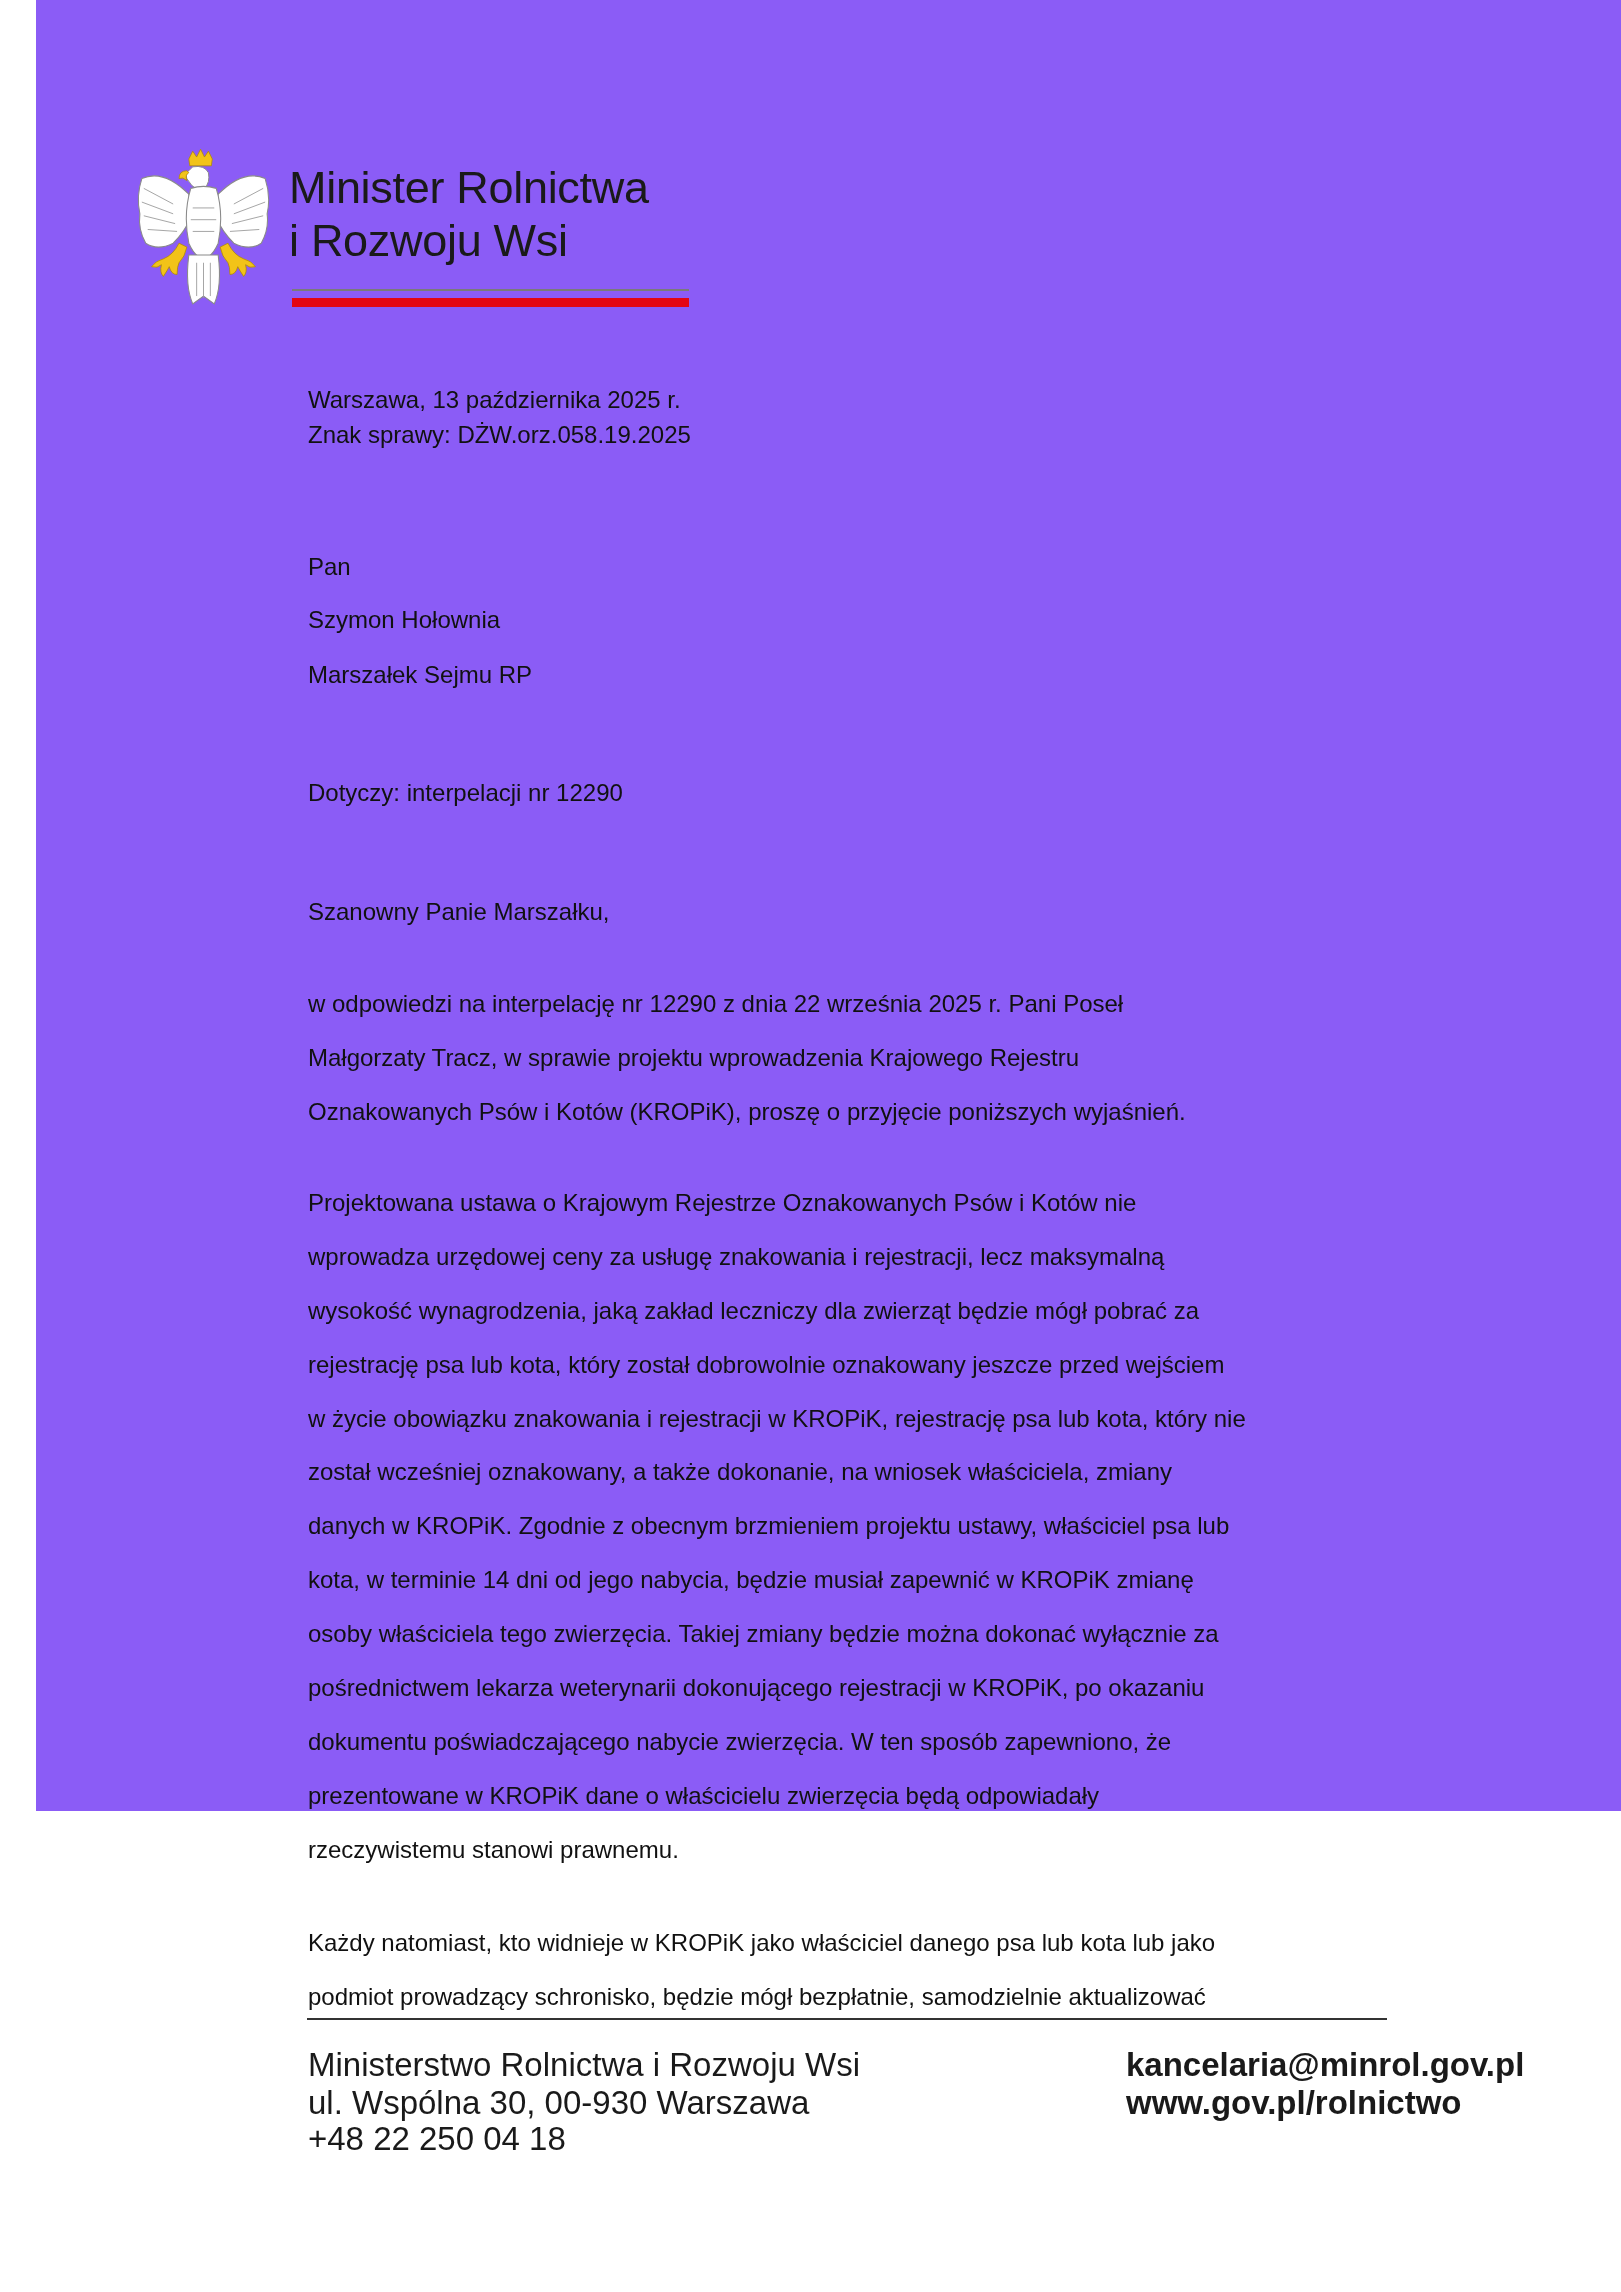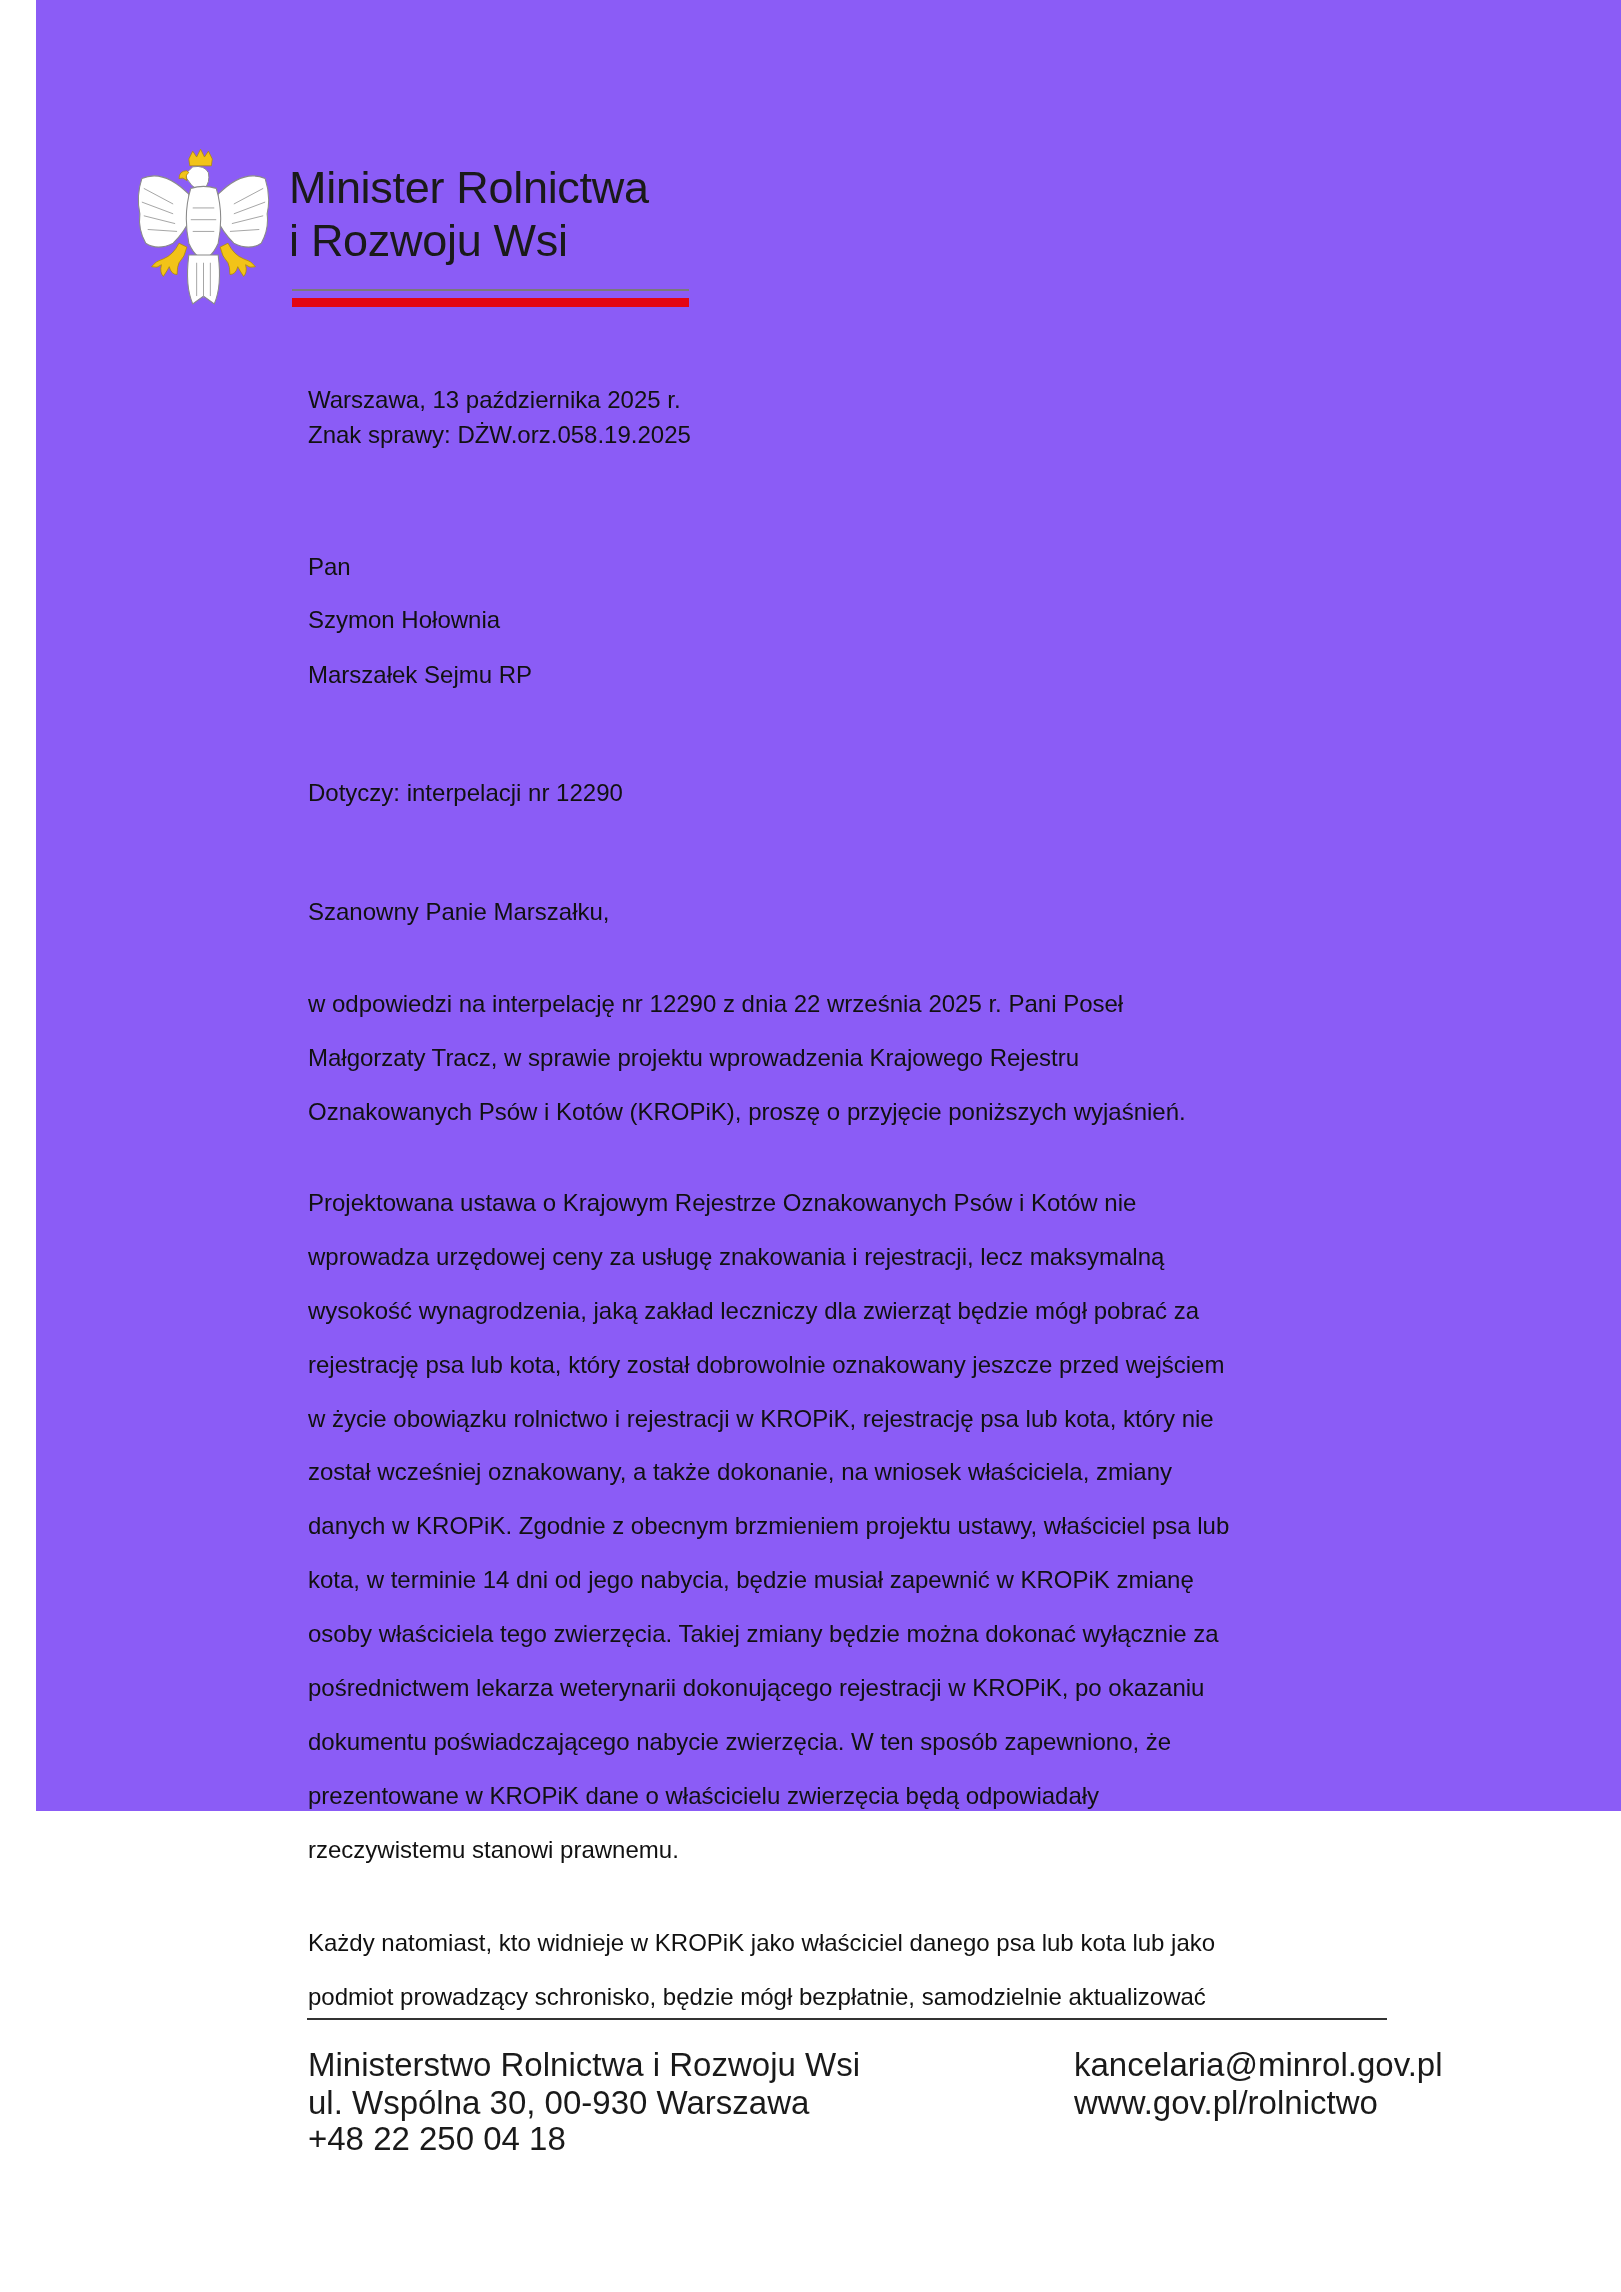--- a/index.html
+++ b/index.html
@@ -17,21 +17,21 @@
   .logo-rule-red { position: absolute; left: 256px; top: 298px; width: 397px; height: 8.8px; background: #e30613; }
 
   
   .ln { position: absolute; left: 272px; font-size: 24px; line-height: 29px; white-space: nowrap; color: #111; }
   .ln.bold { font-weight: normal; }
 
   
   .footer-rule { position: absolute; left: 271px; top: 2018px; width: 1080px; height: 2px; background: #333; }
   .ft { position: absolute; font-size: 33px; line-height: 27.4px; white-space: nowrap; color: #1a1a1a; }
   .ft-left { left: 272px; }
-  .ft-right { left: 1038px; }
+  .ft-right { left: 1090px; font-weight: bold; }
   a.ft { text-decoration: none; color: #1a1a1a; }
 </style>
 </head>
 <body>
 
 <div class="page">
 
   <svg class="emblem" viewBox="0 0 142 162" xmlns="http://www.w3.org/2000/svg">
 
     <path d="M56 10 L60 2 L64 8 L68 0 L72 8 L76 2 L80 10 L79 17 L57 17 Z" fill="#f2c318" stroke="#b08a00" stroke-width="0.8"></path>
@@ -76,21 +76,21 @@
     <div class="ln" style="top:989px">w odpowiedzi na interpelację nr 12290 z dnia 22 września 2025 r. Pani Poseł</div>
     <div class="ln" style="top:1043px">Małgorzaty Tracz, w sprawie projektu wprowadzenia Krajowego Rejestru</div>
     <div class="ln" style="top:1097px">Oznakowanych Psów i Kotów (KROPiK), proszę o przyjęcie poniższych wyjaśnień.</div>
   </div>
 
   <div>
     <div class="ln" style="top:1188px">Projektowana ustawa o Krajowym Rejestrze Oznakowanych Psów i Kotów nie</div>
     <div class="ln" style="top:1242px">wprowadza urzędowej ceny za usługę znakowania i rejestracji, lecz maksymalną</div>
     <div class="ln" style="top:1296px">wysokość wynagrodzenia, jaką zakład leczniczy dla zwierząt będzie mógł pobrać za</div>
     <div class="ln" style="top:1350px">rejestrację psa lub kota, który został dobrowolnie oznakowany jeszcze przed wejściem</div>
-    <div class="ln" style="top:1404px">w życie obowiązku rolnictwo i rejestracji w KROPiK, rejestrację psa lub kota, który nie</div>
+    <div class="ln" style="top:1404px">w życie obowiązku znakowania i rejestracji w KROPiK, rejestrację psa lub kota, który nie</div>
     <div class="ln" style="top:1457px">został wcześniej oznakowany, a także dokonanie, na wniosek właściciela, zmiany</div>
     <div class="ln" style="top:1511px">danych w KROPiK. Zgodnie z obecnym brzmieniem projektu ustawy, właściciel psa lub</div>
     <div class="ln" style="top:1565px">kota, w terminie 14 dni od jego nabycia, będzie musiał zapewnić w KROPiK zmianę</div>
     <div class="ln" style="top:1619px">osoby właściciela tego zwierzęcia. Takiej zmiany będzie można dokonać wyłącznie za</div>
     <div class="ln" style="top:1673px">pośrednictwem lekarza weterynarii dokonującego rejestracji w KROPiK, po okazaniu</div>
     <div class="ln" style="top:1727px">dokumentu poświadczającego nabycie zwierzęcia. W ten sposób zapewniono, że</div>
     <div class="ln" style="top:1781px">prezentowane w KROPiK dane o właścicielu zwierzęcia będą odpowiadały</div>
     <div class="ln" style="top:1835px">rzeczywistemu stanowi prawnemu.</div>
   </div>
 

